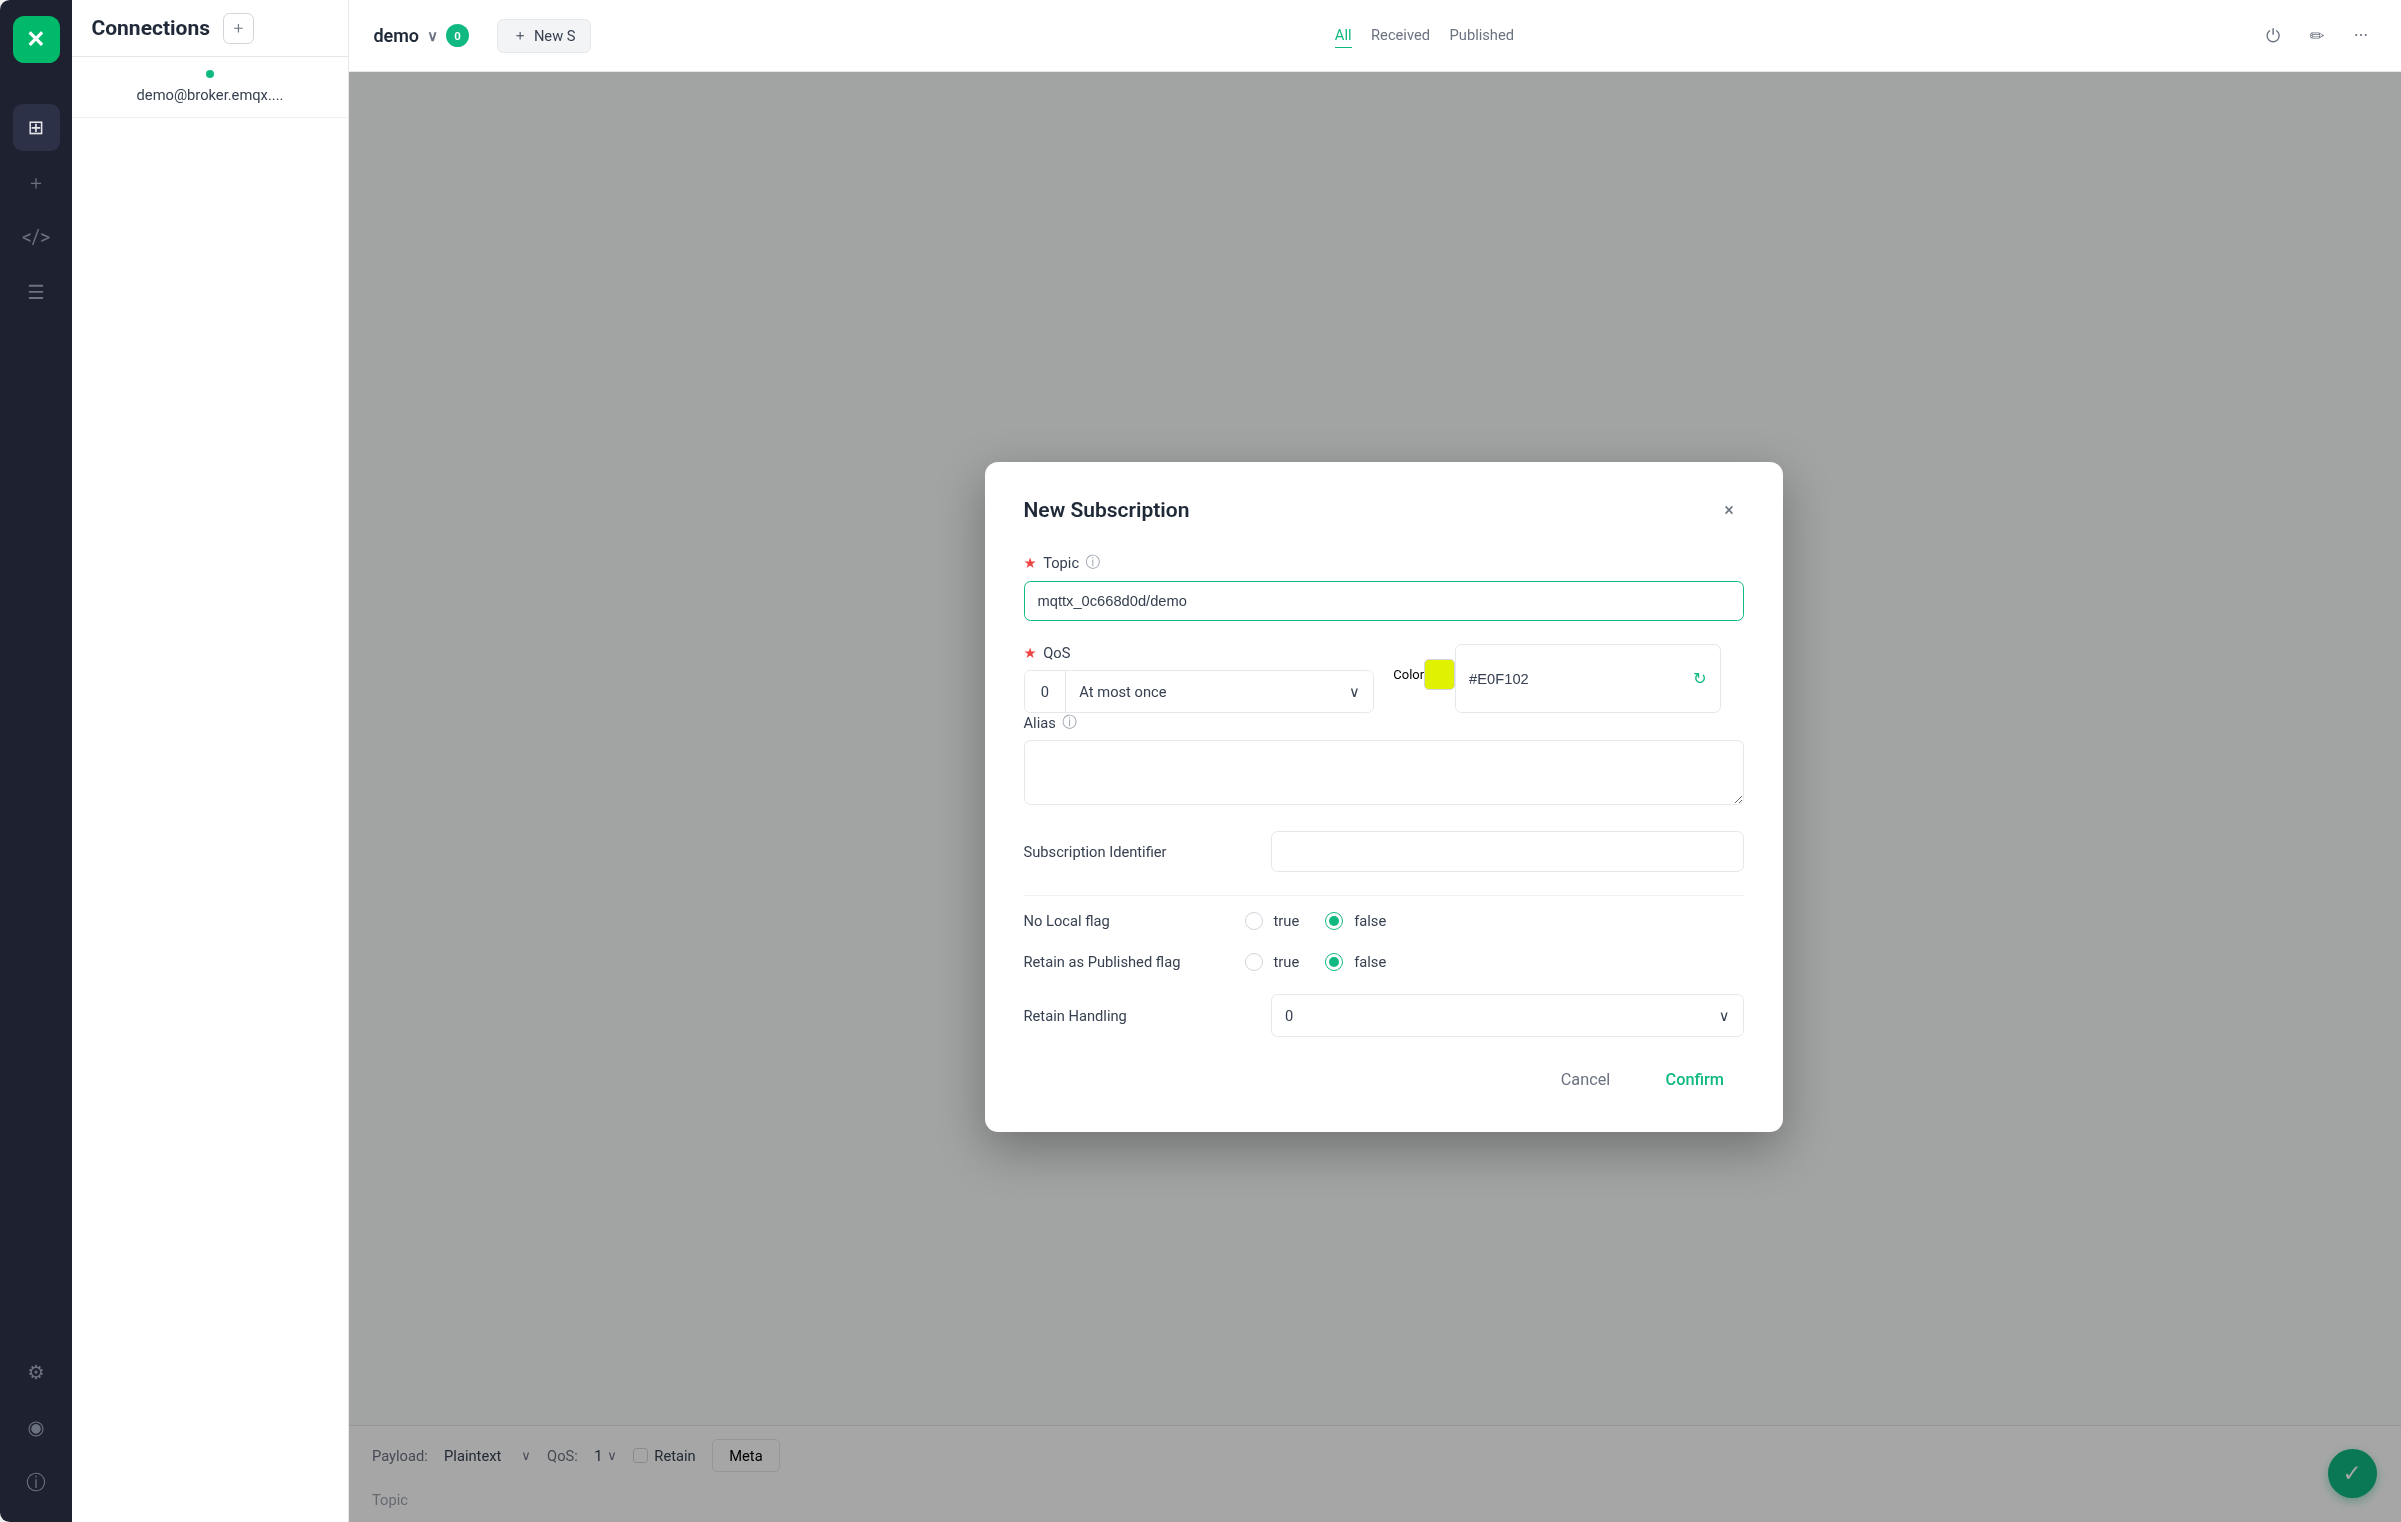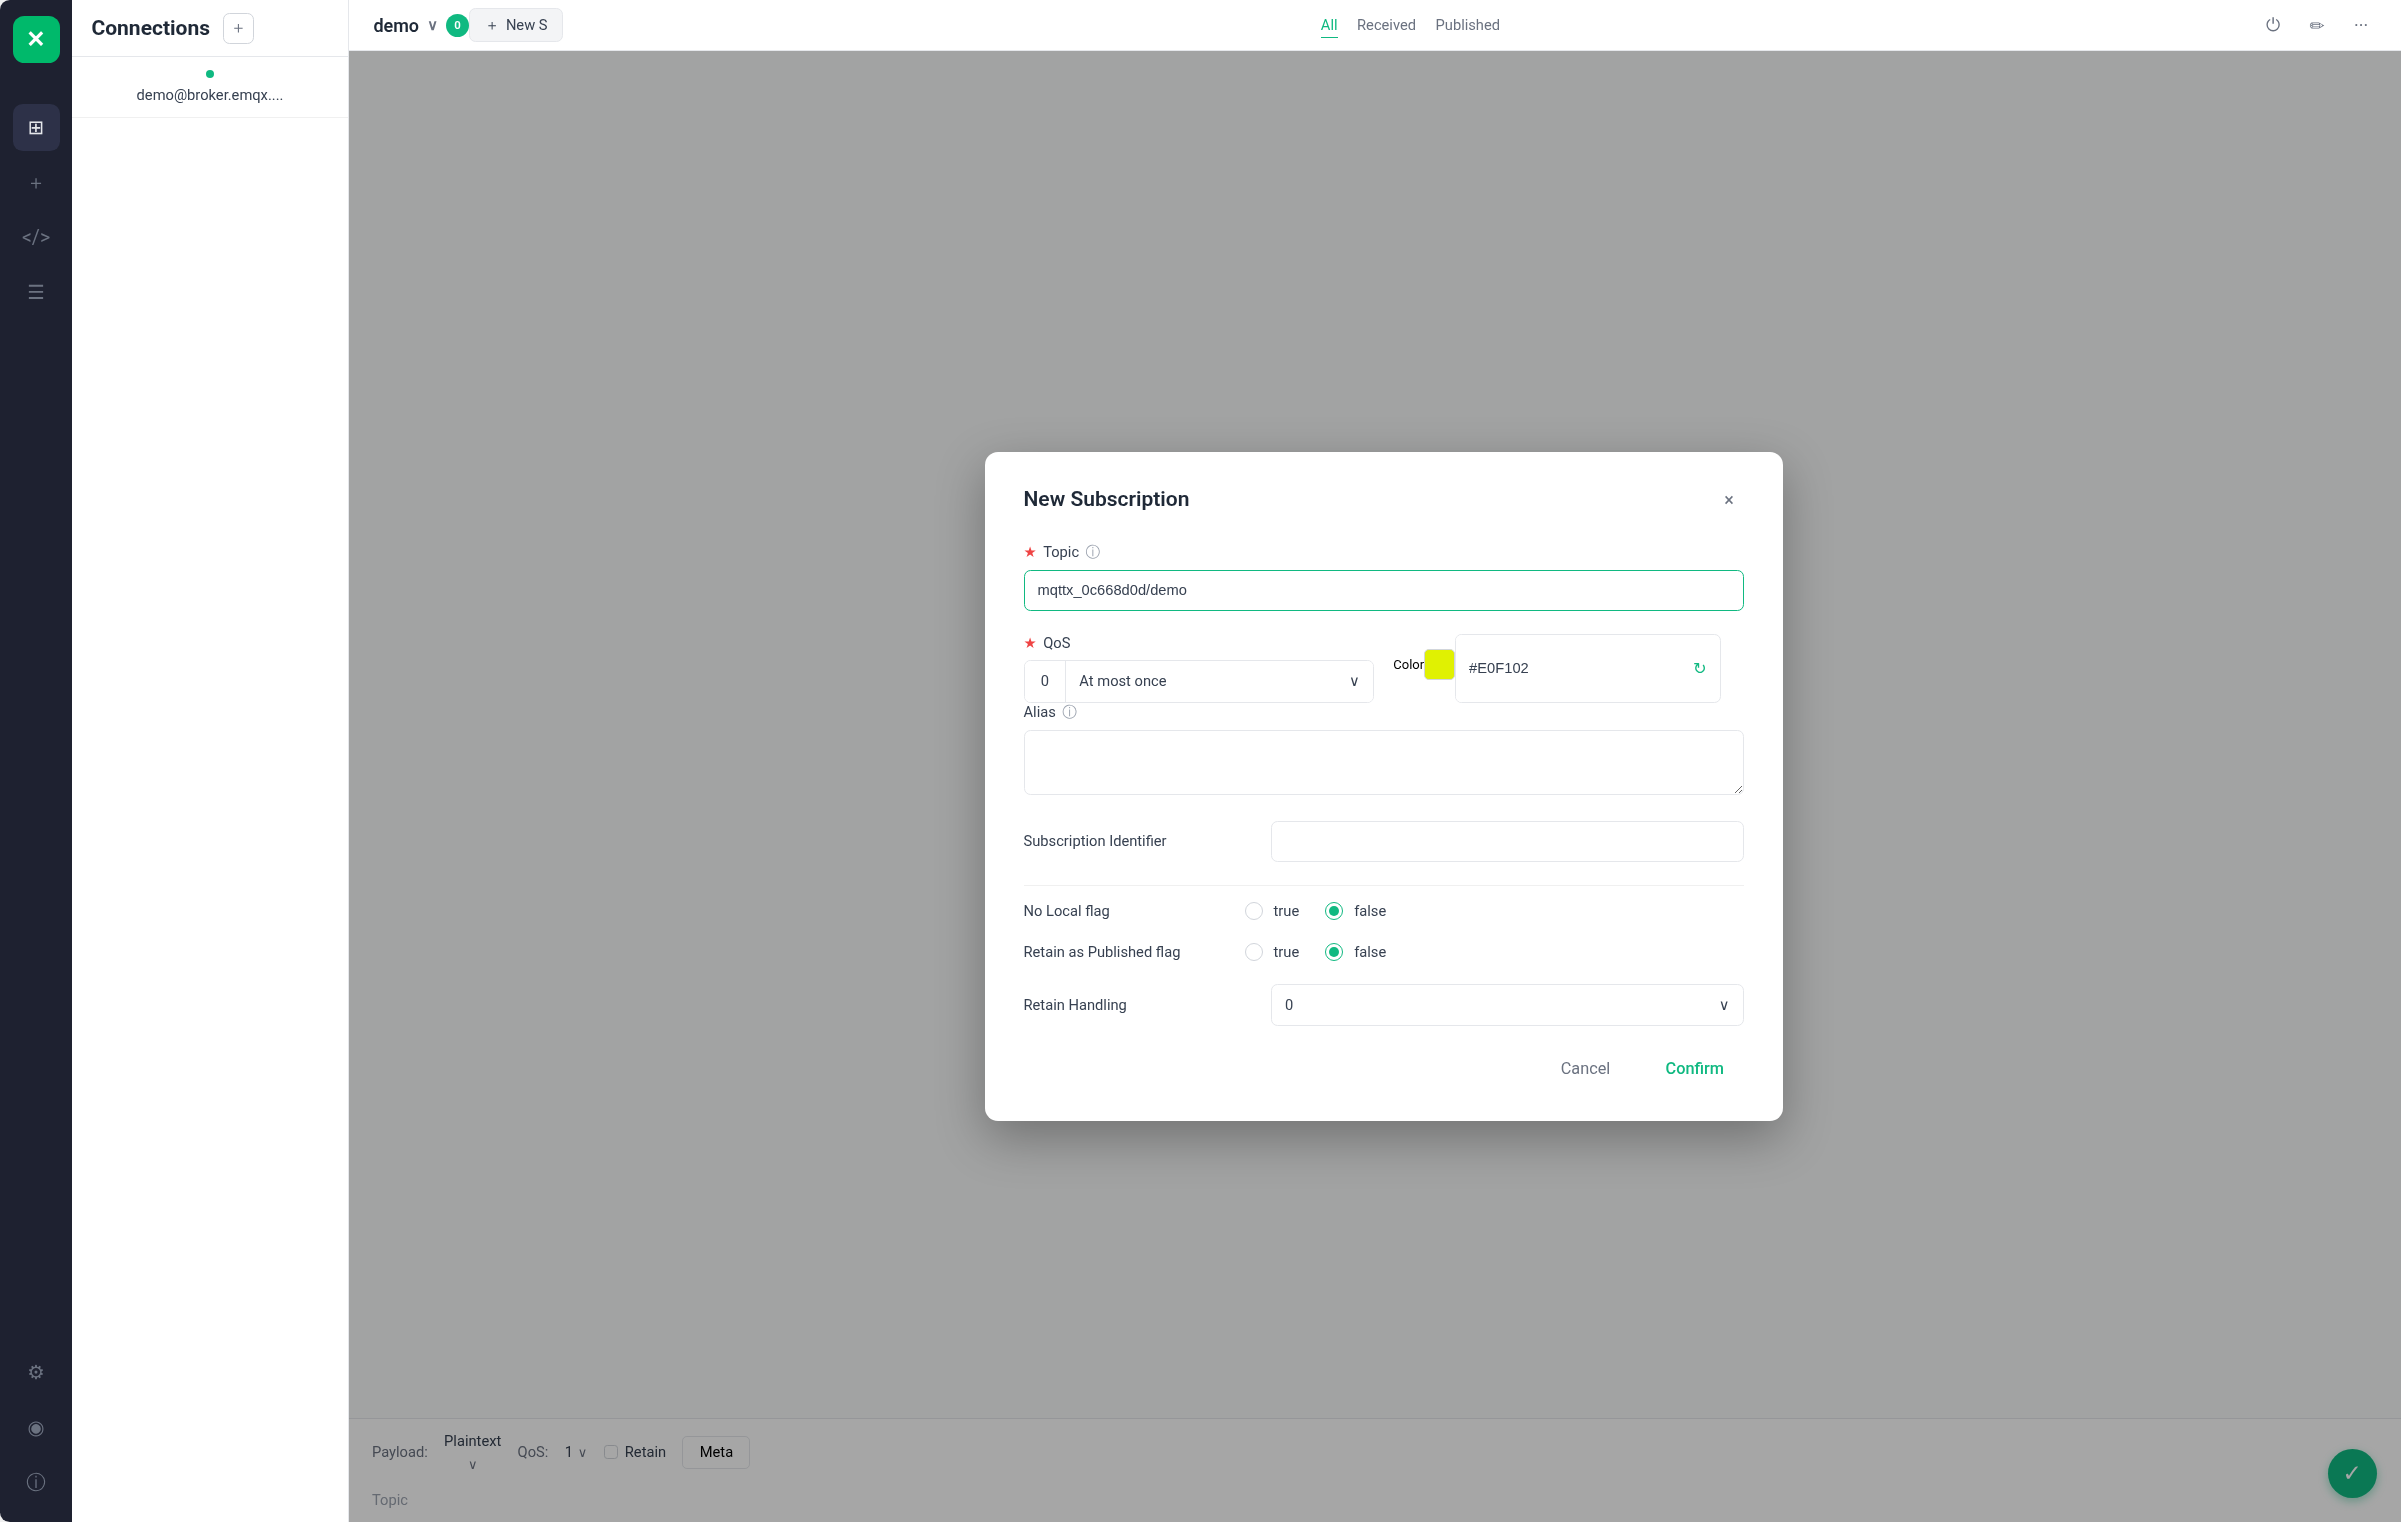--- a/index.html
+++ b/index.html
@@ -147,27 +147,27 @@
     }
 
     
     .right-panel {
       flex: 1;
       display: flex;
       flex-direction: column;
     }
 
     .right-topbar {
-      height: 51px;
+      height: 72px;
       background: #ffffff;
       display: flex;
       align-items: center;
       padding: 0 24.4px;
       border-bottom: 0.8px solid #e5e7eb;
-      gap: 0;
+      gap: 28px;
     }
 
     .demo-badge {
       display: flex;
       align-items: center;
       gap: 8.1px;
       font-size: 18px;
       font-weight: 600;
       color: #1f2937;
     }
@@ -711,21 +711,21 @@
               <div class="modal-footer">
                 <div class="cancel-btn">Cancel</div>
                 <div class="confirm-btn">Confirm</div>
               </div>
             </div>
           </div>
 
           <div style="position:absolute; bottom:0; left:0; right:0; background:white; border-top:0.8px solid #e5e7eb; padding:13px 23px;">
             <div style="display:flex; align-items:center; gap:16.3px; margin-bottom:19px;">
               <span style="font-size:14.7px; color:#6b7280;">Payload:</span>
-              <div style="display:flex; align-items:center; gap:7px; cursor:pointer;flex-direction:column;">
+              <div style="display:flex; align-items:center; gap:20px; cursor:pointer;">
                 <span style="font-size:14.7px; color:#374151;">Plaintext</span>
                 <span style="color:#6b7280;">∨</span>
               </div>
               <span style="font-size:14.7px; color:#6b7280;">QoS:</span>
               <div style="display:flex; align-items:center; gap:4.9px; cursor:pointer;">
                 <span style="font-size:14.7px; color:#374151;">1</span>
                 <span style="color:#6b7280;">∨</span>
               </div>
               <div style="display:flex; align-items:center; gap:6.5px; cursor:pointer;">
                 <div style="width:14.7px; height:14.7px; border:1.6px solid #d1d5db; border-radius:3.3px;"></div>

